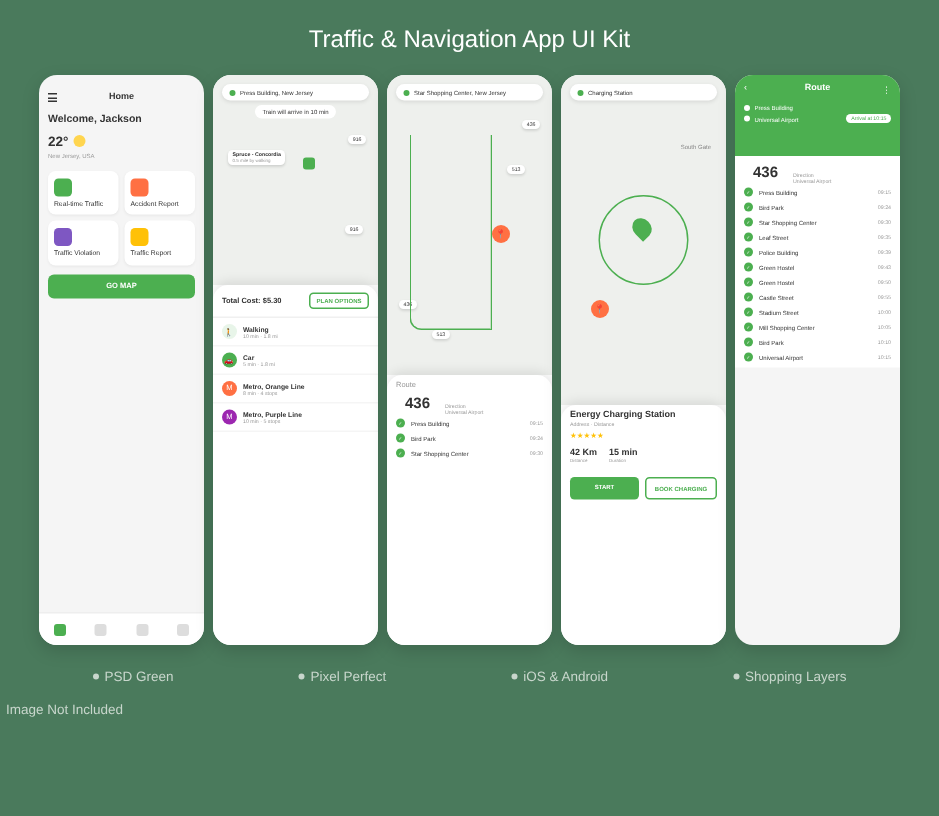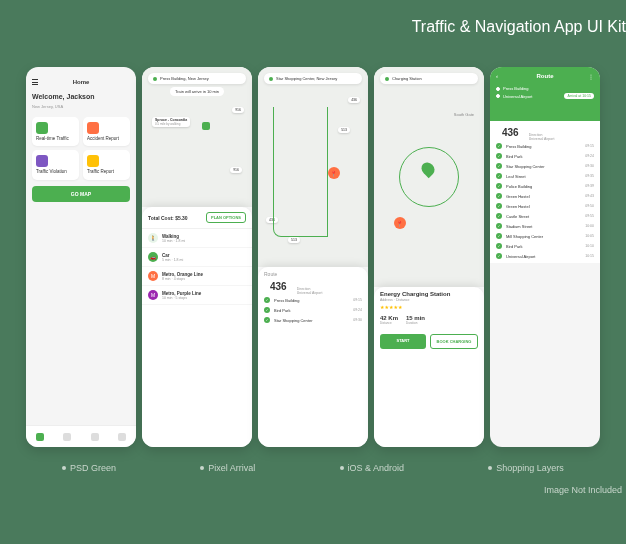--- a/index.html
+++ b/index.html
@@ -1,17 +1,17 @@
 <!DOCTYPE html>
 <html><head>
 <meta charset="utf-8">
 <style>
 *{margin:0;padding:0;box-sizing:border-box;font-family:-apple-system,BlinkMacSystemFont,sans-serif}
 body{background:#4a7a5c;width:626px;height:544px;overflow:hidden;position:relative}
-.title{color:#fff;text-align:right;font-size:16px;font-weight:500;padding:18px 0 31px}
+.title{color:#fff;text-align:center;font-size:16px;font-weight:500;padding:18px 0 14px}
 .phones{display:flex;justify-content:center;gap:6px;padding:0 14px}
 .phone{width:110px;height:380px;background:#fff;border-radius:12px;overflow:hidden;position:relative;font-size:5px;color:#333;box-shadow:0 4px 12px rgba(0,0,0,.15)}
 .phone.gray{background:#f5f5f5}
 .phone.green-top{background:#f5f5f5}
 .statusbar{height:8px;background:transparent;position:relative}
 .header-row{display:flex;align-items:center;justify-content:space-between;padding:4px 6px}
 .header-center{text-align:center;font-weight:600;font-size:6px}
 .menu-icon,.back-icon{width:6px;height:6px;display:flex;flex-direction:column;justify-content:space-between}
 .menu-icon span{height:1px;background:#333;display:block}
 .welcome{padding:4px 6px;font-size:7px;font-weight:600}
@@ -79,21 +79,21 @@
 .gh-back{position:absolute;left:6px;top:6px;color:#fff;font-size:6px}
 .gh-menu{position:absolute;right:6px;top:6px;color:#fff;font-size:6px}
 .gh-stops{margin-top:6px}
 .gh-stop{display:flex;align-items:center;gap:3px;font-size:4px;padding:1px 0}
 .gh-dot{width:4px;height:4px;border-radius:50%;background:#fff;border:1px solid #fff}
 .gh-arrival{background:#fff;color:#4caf50;border-radius:3px;padding:1px 3px;font-size:3.5px;margin-left:auto}
 .full-list{background:#fff;padding:2px 0}
 .features{display:flex;justify-content:space-around;padding:16px 20px 8px}
 .feat{color:#c8d6cc;font-size:9px;display:flex;align-items:center;gap:4px}
 .feat::before{content:'';width:4px;height:4px;border-radius:50%;background:#c8d6cc;display:inline-block}
-.footer-note{text-align:right;color:#c8d6cc;font-size:9px;padding:4px}
+.footer-note{text-align:left;color:#c8d6cc;font-size:9px;padding:4px}
 .map-label{position:absolute;font-size:4px;color:#888}
 </style>
 </head>
 <body>
 
 <div class="title">Traffic &amp; Navigation App UI Kit</div>
 
 <div class="phones">
 
 <div class="phone gray">
@@ -101,20 +101,24 @@
   <div class="header-row">
     <div class="menu-icon">
           <span></span>
           <span></span>
           <span></span>
         </div>
     <div class="header-center">Home</div>
     <div style="width:6px"></div>
   </div>
   <div class="welcome">Welcome, Jackson</div>
+  <div class="weather-row">
+    <div class="temp">22°</div>
+    <div class="weather-icon"></div>
+  </div>
   <div class="loc-text" style="padding:0 6px 4px">New Jersey, USA</div>
   <div class="grid2" style="margin:4px 6px">
     <div class="tile">
           <div class="tile-icon i-green"></div>
           <div class="tile-label">Real-time Traffic</div>
         </div>
     <div class="tile">
           <div class="tile-icon i-orange"></div>
           <div class="tile-label">Accident Report</div>
         </div>
@@ -344,17 +348,17 @@
             <div class="stop-time">10:15</div>
           </div>
         </div>
   </div>
 </div>
 
 </div>
 
 <div class="features">
   <div class="feat">PSD Green</div>
-  <div class="feat">Pixel Arrival</div>
+  <div class="feat">Pixel Perfect</div>
   <div class="feat">iOS &amp; Android</div>
   <div class="feat">Shopping Layers</div>
 </div>
 <div class="footer-note">Image Not Included</div>
 
 </body></html>

